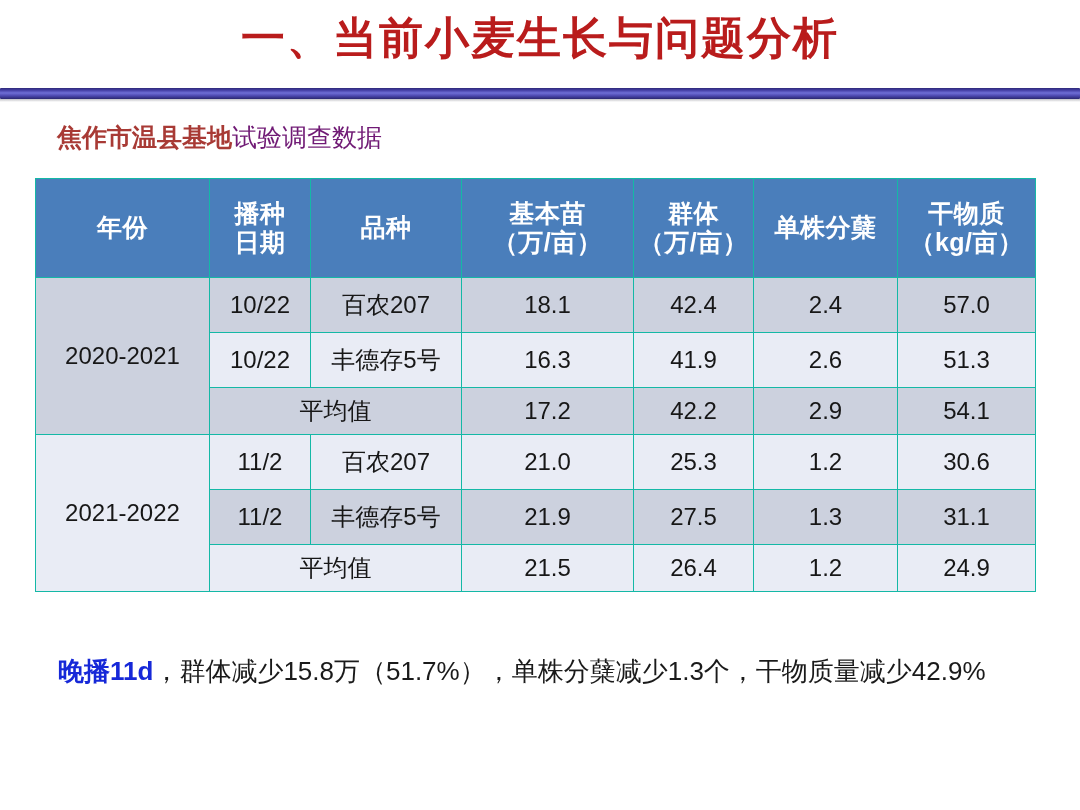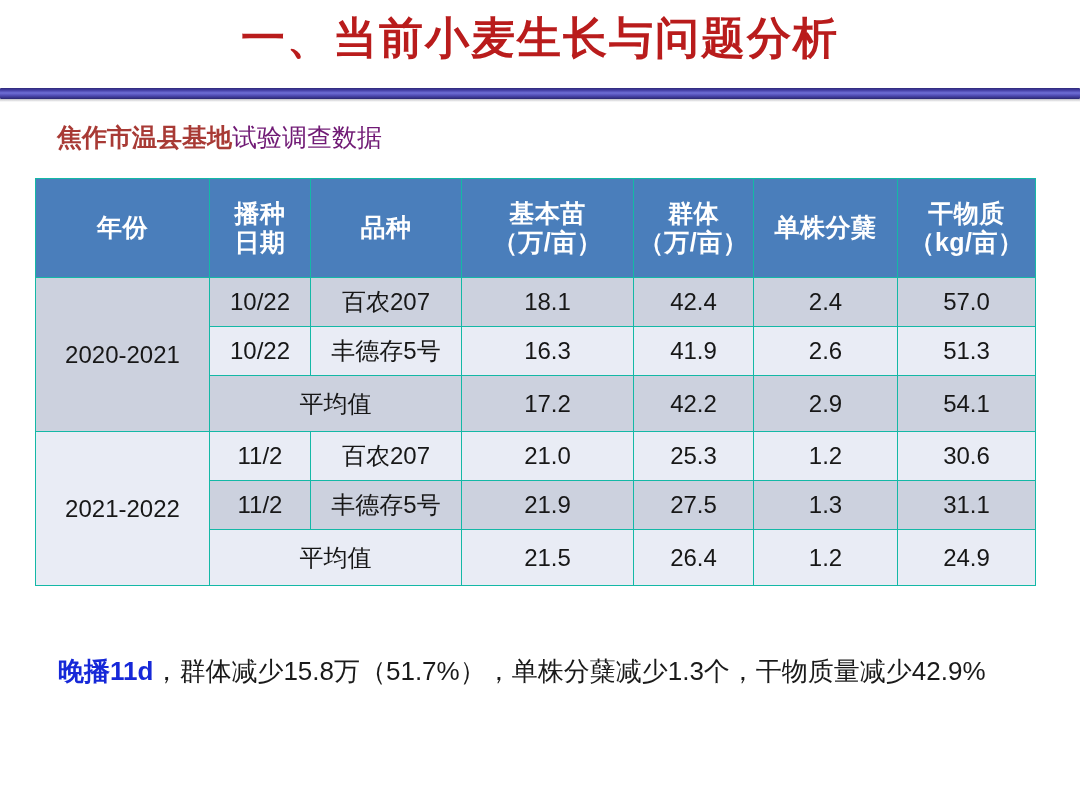--- a/index.html
+++ b/index.html
@@ -100,22 +100,22 @@
     line-height: 1.18;
     letter-spacing: 0.5px;
   }
   .hdr-2line { display: block; }
 
   .row-dark td { background: #ccd1de; }
   .row-light td { background: #e9ecf5; }
   .cell-dark { background: #ccd1de !important; }
   .cell-light { background: #e9ecf5 !important; }
 
-  .data-table tbody td { height: 48px; }
-  .data-table tbody tr.avg-row td { height: 55px; }
+  .data-table tbody td { height: 54px; }
+  .data-table tbody tr.avg-row td { height: 46px; }
 
   .avg-label {
     color: #b8514b;
     font-size: 24px;
   }
   .avg-val {
     color: #a83a35;
     font-weight: bold;
     font-size: 25px;
   }

